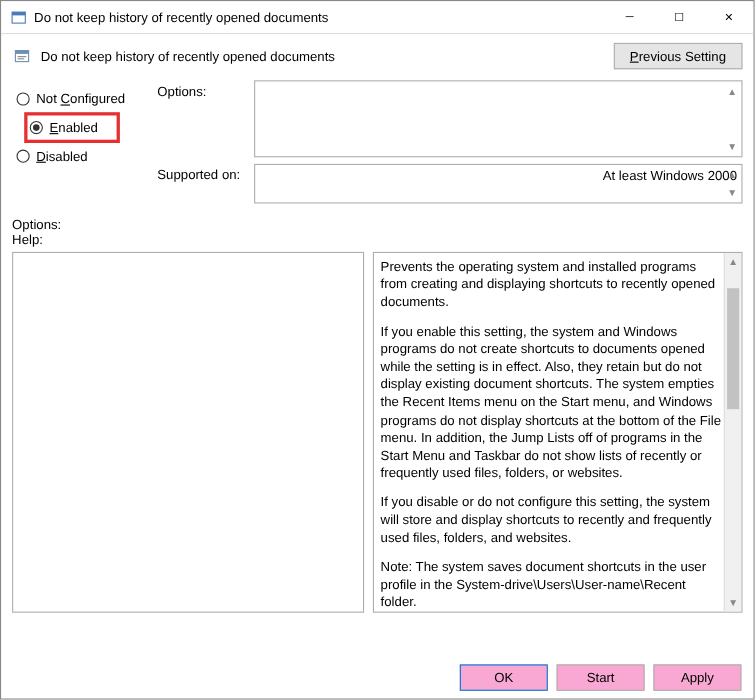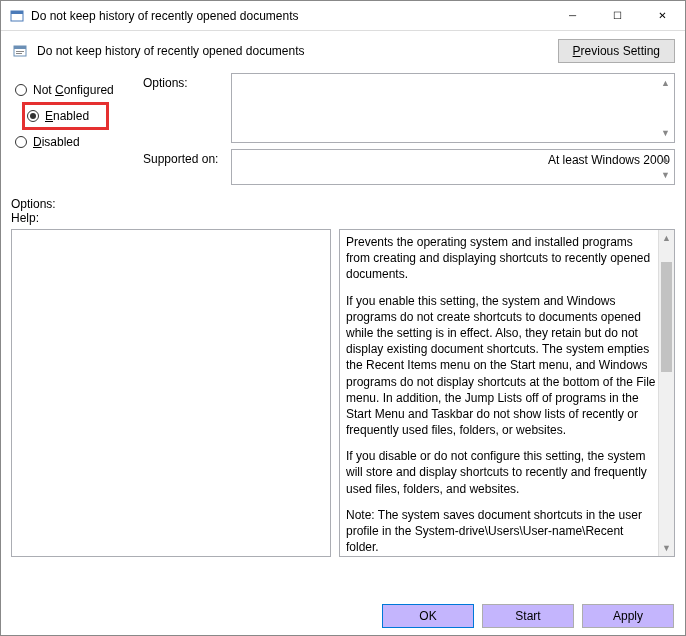--- a/index.html
+++ b/index.html
@@ -157,22 +157,22 @@
     margin:16px 2px 0 2px;
     height:110px;
     background:#c2c2c2;
   }
   .footer{
     position:absolute;
     bottom:8px;right:12px;
     display:flex;gap:8px;
   }
   .footer .fbtn{
-    width:92px;height:24px;
-    background:#c4b5fd;
+    width:80px;height:24px;
+    background:#f9a8d4;
     border:1px solid #adadad;
     font-size:12px;font-family:inherit;cursor:pointer;
   }
   .footer .fbtn.primary{border-color:#0078d7;}
 </style>
 </head>
 <body>
 
 <div class="titlebar">
   <span class="icon">

